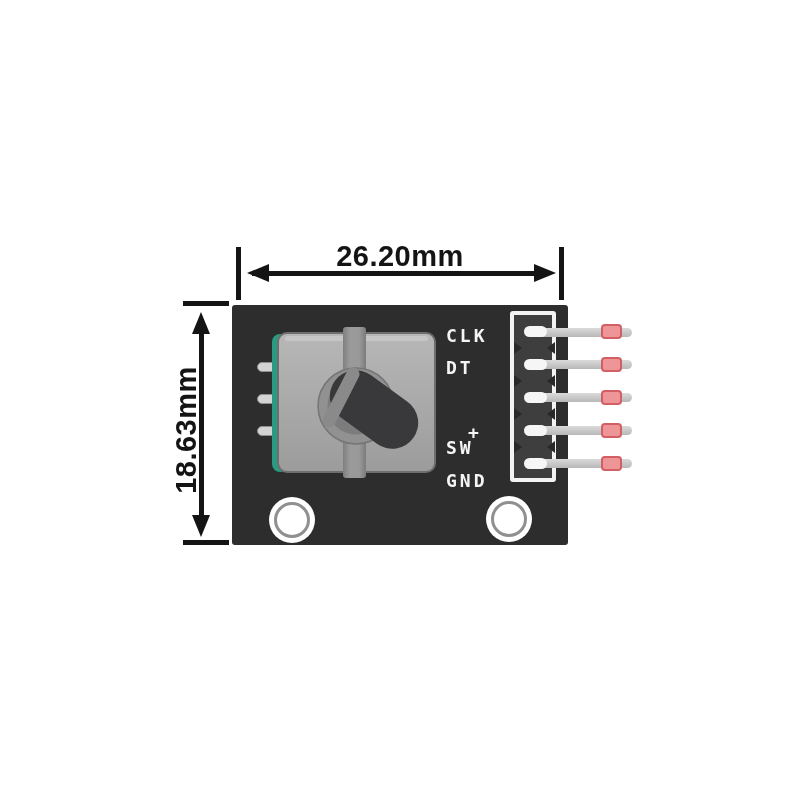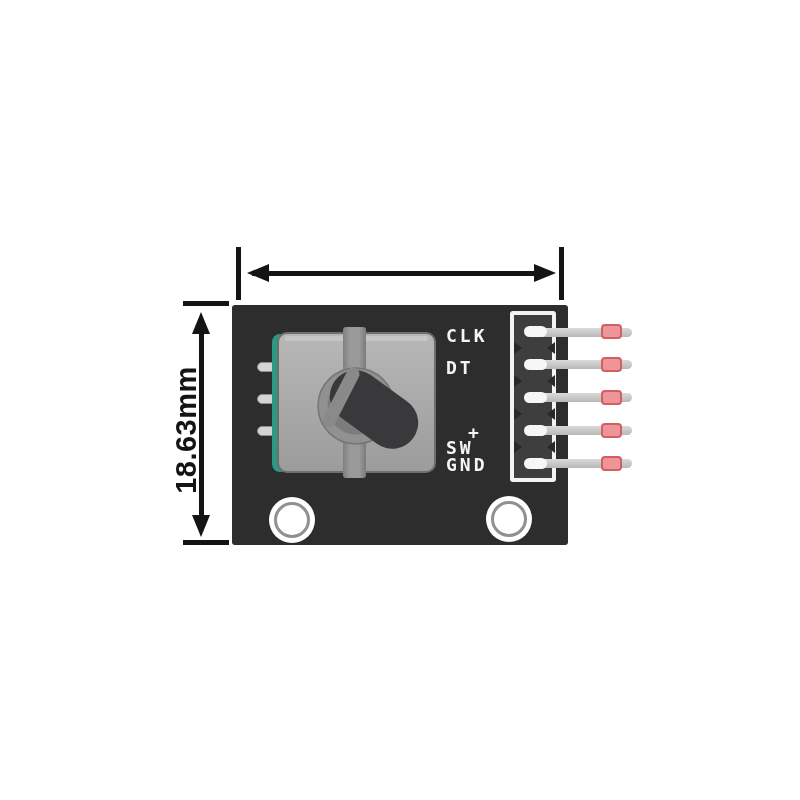--- a/index.html
+++ b/index.html
@@ -41,20 +41,21 @@
 </head>
 <body>
 
 <div class="stage">
 
   <div class="abs dim-bar" style="left:236px;top:247px;width:5px;height:53px;"></div>
   <div class="abs dim-bar" style="left:559px;top:247px;width:5px;height:53px;"></div>
   <div class="abs dim-line" style="left:252px;top:271px;width:296px;height:5px;"></div>
   <div class="abs tri" style="left:244px;top:264px;border-right:22px solid var(--dimension,#141414);border-top-width:9px;border-bottom-width:9px;"></div>
   <div class="abs tri" style="left:534px;top:264px;border-left:22px solid var(--dimension,#141414);border-top-width:9px;border-bottom-width:9px;"></div>
+  <div class="abs dim-label" style="left:300px;top:241px;width:200px;">26.20mm</div>
 
   <div class="abs dim-bar" style="left:183px;top:301px;width:46px;height:5px;"></div>
   <div class="abs dim-bar" style="left:183px;top:540px;width:46px;height:5px;"></div>
   <div class="abs dim-line" style="left:199px;top:326px;width:5px;height:194px;"></div>
   <div class="abs tri" style="left:192px;top:309px;border-bottom:22px solid var(--dimension,#141414);border-left-width:9px;border-right-width:9px;"></div>
   <div class="abs tri" style="left:192px;top:515px;border-top:22px solid var(--dimension,#141414);border-left-width:9px;border-right-width:9px;"></div>
   <div class="abs dim-label" style="left:86px;top:415px;width:200px;transform:rotate(-90deg);">18.63mm</div>
 
   <div class="abs pcb" style="left:232px;top:305px;width:336px;height:240px;"></div>
 
@@ -100,21 +101,21 @@
   <div class="abs blob" style="top:425px;"></div>
 
   <div class="abs rod" style="top:459px;"></div>
   <div class="abs tip" style="top:456px;"></div>
   <div class="abs blob" style="top:458px;"></div>
 
   <div class="abs silk" style="top:321px;">CLK</div>
   <div class="abs silk" style="top:353px;">DT</div>
   <div class="abs silk" style="top:385px;margin-top:48px;">SW</div>
   <div class="abs silk" style="top:418px;left:468px;">+</div>
-  <div class="abs silk" style="top:450px;">GND</div>
+  <div class="abs silk" style="top:466px;">GND</div>
 
   <div class="abs hole" style="left:269px;top:497px;">
     <div class="hole-ring"></div>
   </div>
   <div class="abs hole" style="left:486px;top:496px;">
     <div class="hole-ring"></div>
   </div>
 
 </div>
 

